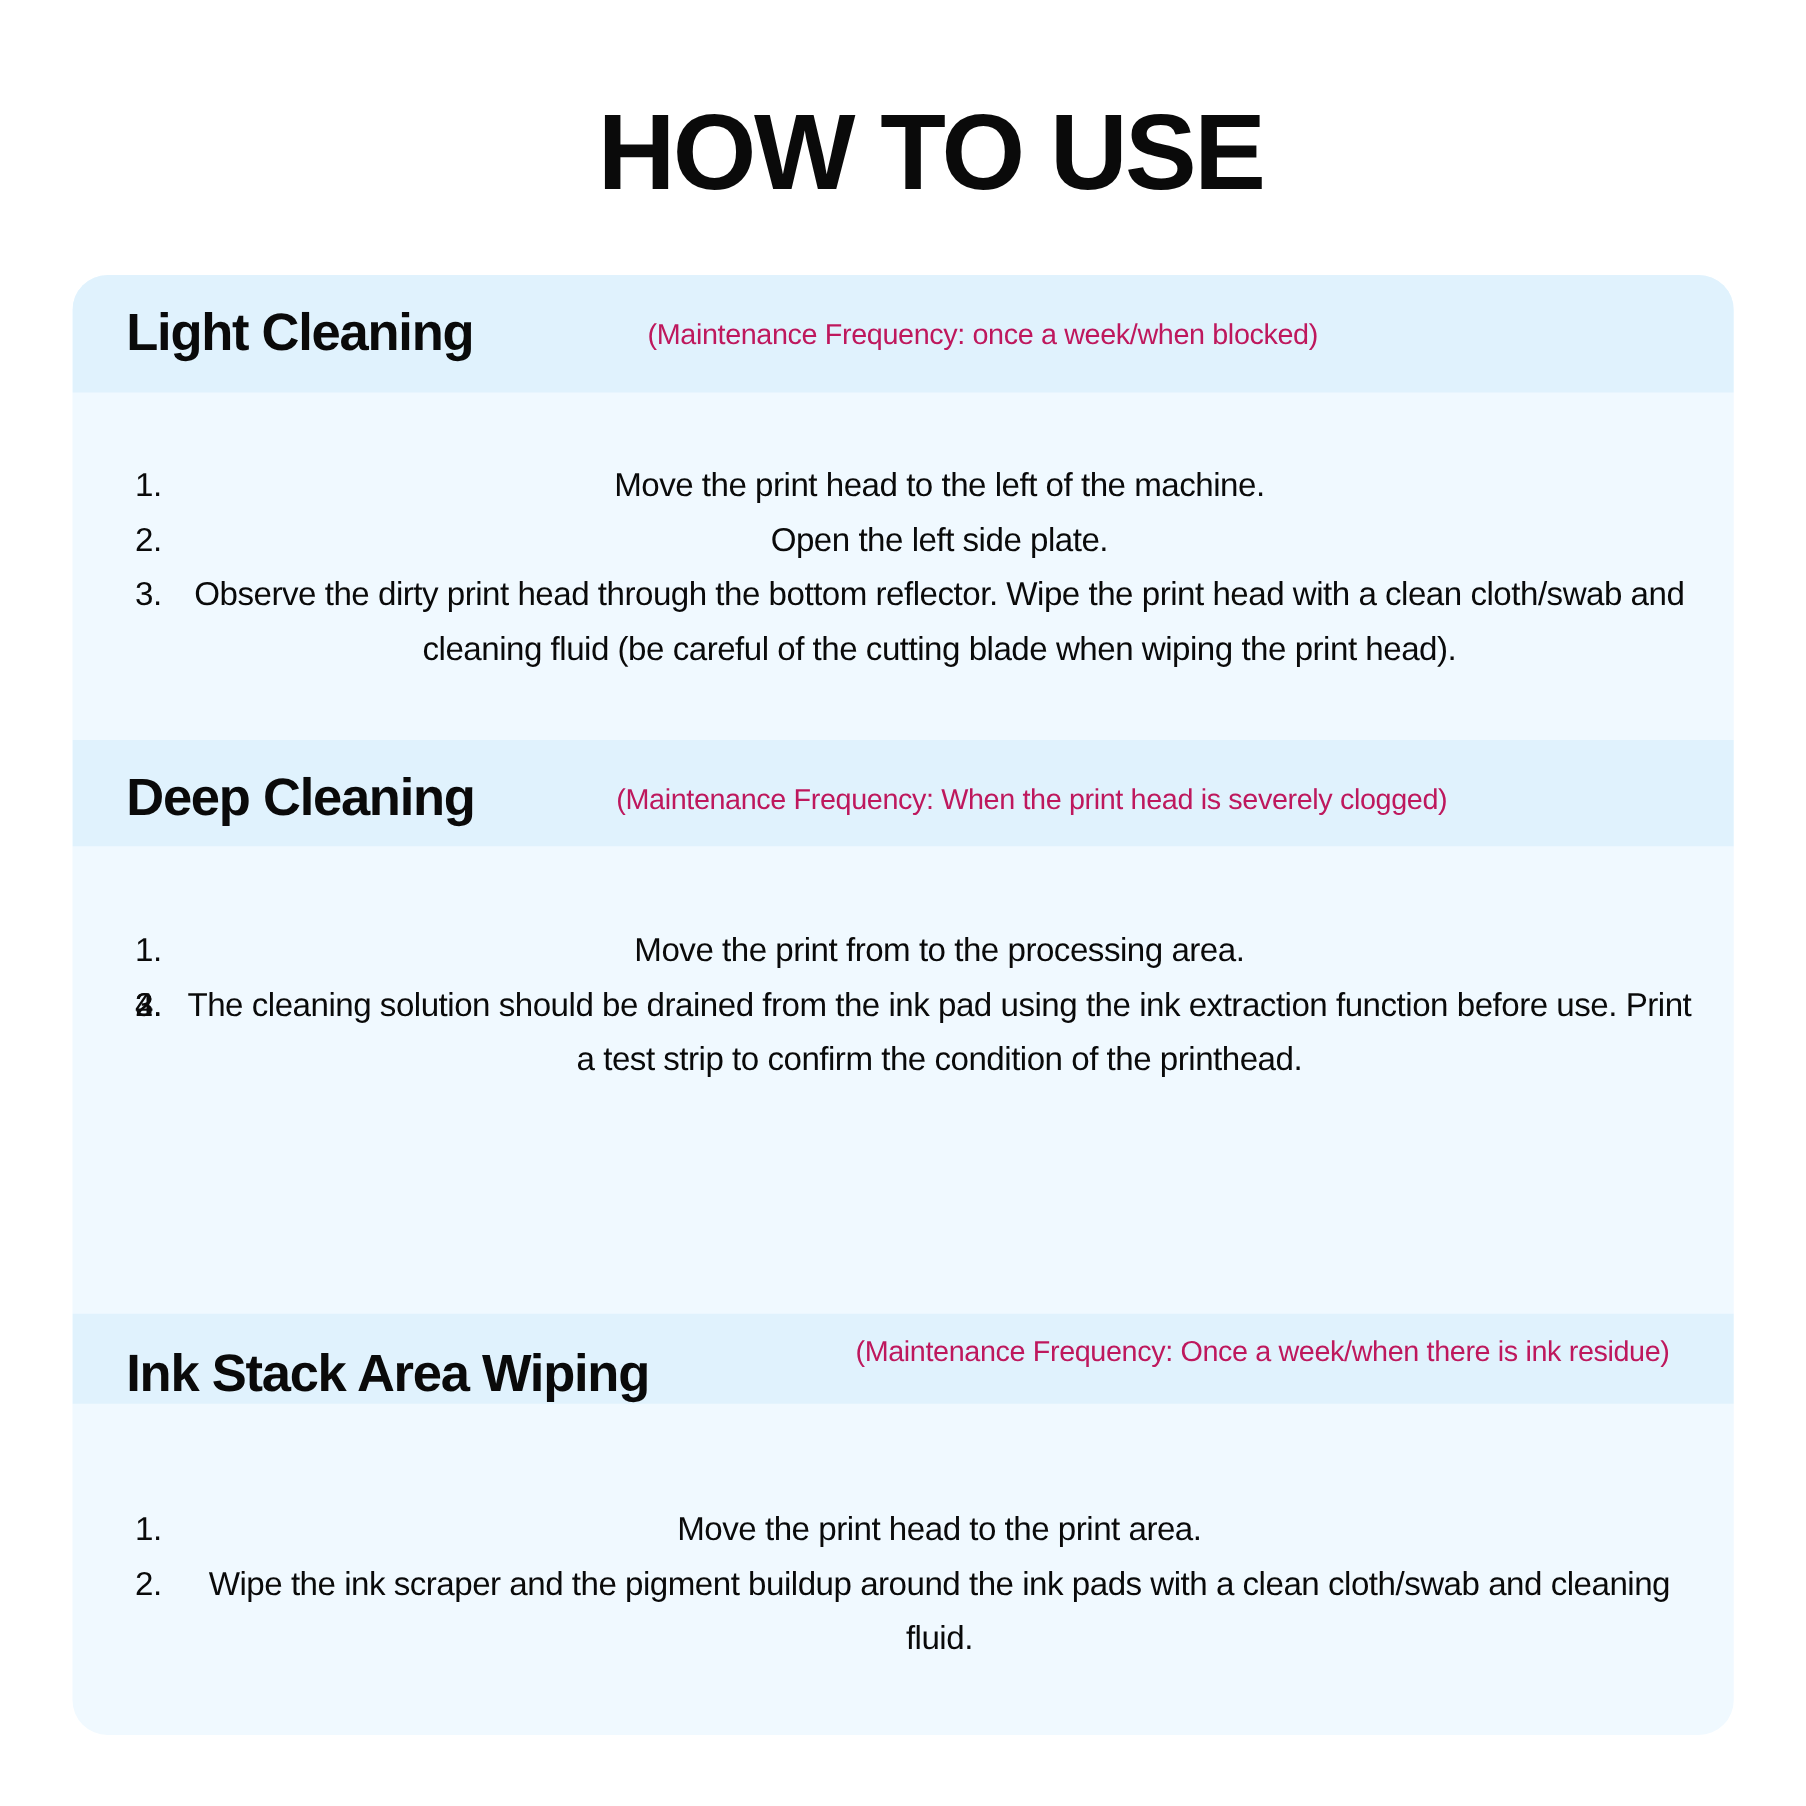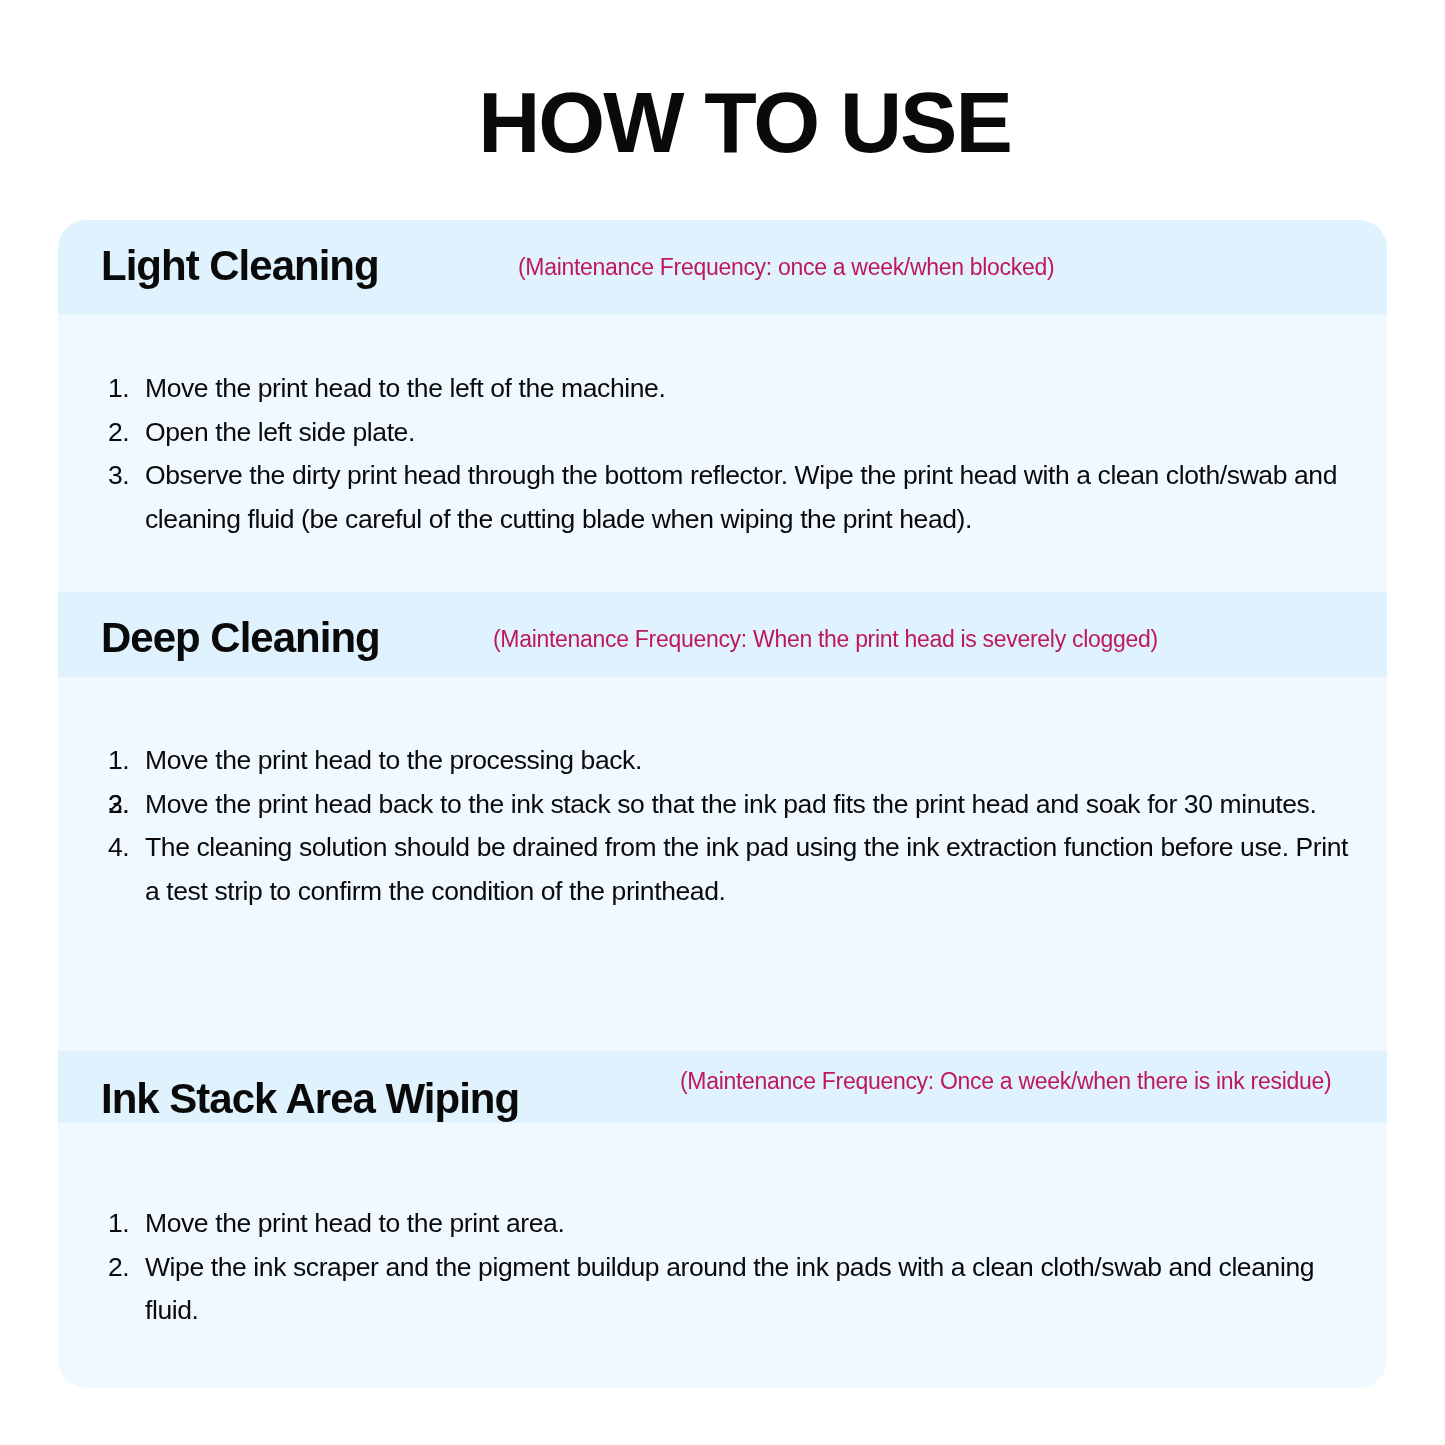--- a/index.html
+++ b/index.html
@@ -6,21 +6,21 @@
   body {
     width:1445px; height:1445px; background:#ffffff; position:relative; overflow:hidden;
     font-family:"Liberation Sans", "DejaVu Sans", sans-serif; color:#0a0a0a;
   }
   .page-title {
     position:absolute; left:0; top:72px; width:1445px; text-align:center;
     font-size:86px; font-weight:700; letter-spacing:-2px; line-height:100px;padding-left:22px;
   }
   .card {
     position:absolute; left:58px; top:220px; width:1329px; height:1168px;
-    background:#f0f9ff; border-radius:28px; overflow:hidden;
+    background:#f0f9ff; border-radius:28px; overflow:hidden;text-align:center;
   }
   .sec-head {
     position:absolute; left:0; width:100%; background:#e0f2fd;
   }
   .sec-title {
     position:absolute; left:43px; font-size:42px; font-weight:700; letter-spacing:-1px;
     color:#0a0a0a; white-space:nowrap;
   }
   .sec-freq {
     position:absolute; font-size:23px; color:#be185d; letter-spacing:-0.3px; line-height:36px;
@@ -58,28 +58,27 @@
     </li>
   </ol>
 
   <div class="sec-head" style="top:372px; height:85px;">
     <div class="sec-title" style="top:22px;">Deep Cleaning</div>
     <div class="sec-freq" style="left:435px; top:29px;">(Maintenance Frequency: When the print head is severely clogged)</div>
   </div>
   <ol class="steps" style="top:519px;">
     <li class="step">
       <span class="step-num">1.</span>
-      <span>Move the print head to the processing back.</span>
+      <span>Move the print from to the processing area.</span>
     </li>
     <li class="step">
       <span class="step-num">2.</span>
     </li>
     <li class="step">
       <span class="step-num">3.</span>
-      <span>Move the print head back to the ink stack so that the ink pad fits the print head and soak for 30 minutes.</span>
     </li>
     <li class="step">
       <span class="step-num">4.</span>
       <span>The cleaning solution should be drained from the ink pad using the ink extraction function before use. Print a test strip to confirm the condition of the printhead.</span>
     </li>
   </ol>
 
   <div class="sec-head" style="top:831px; height:72px;">
     <div class="sec-title" style="top:24px;">Ink Stack Area Wiping</div>
     <div class="sec-freq" style="left:622px; top:12px; width:660px;">(Maintenance Frequency: Once a week/when there is ink residue)</div>

